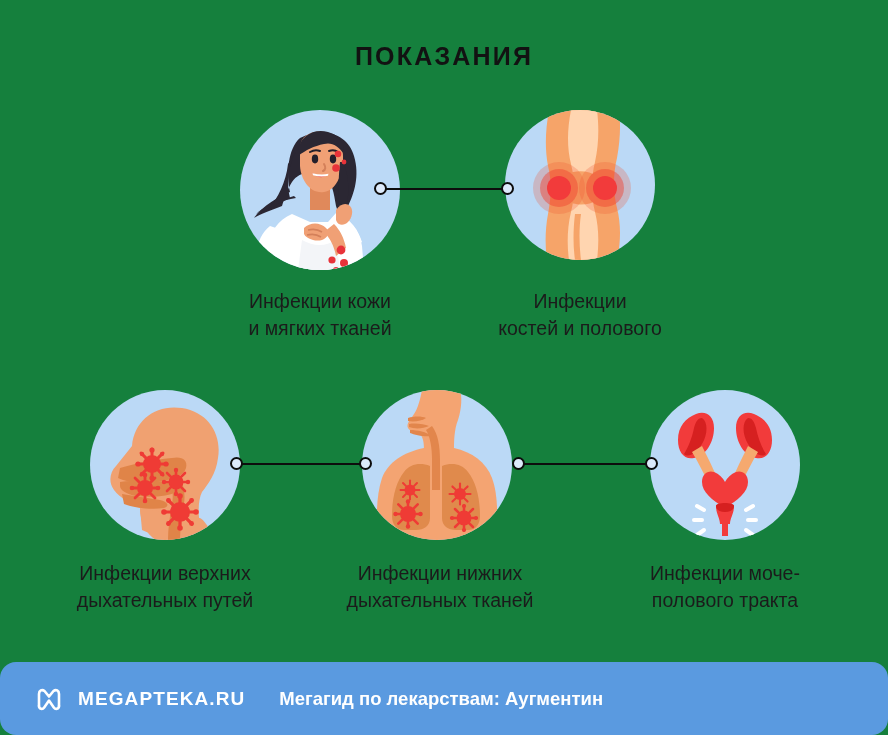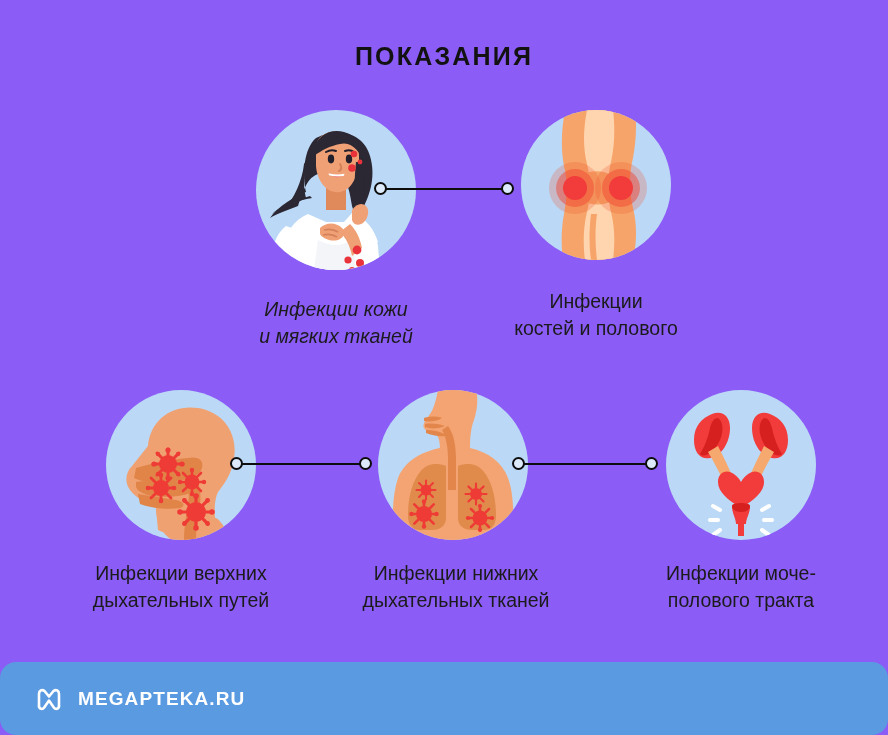--- a/index.html
+++ b/index.html
@@ -3,21 +3,21 @@
 <meta charset="utf-8">
 <style>
   html,body{margin:0;padding:0;}
   body{
     width:888px;height:735px;
     background:#dceafb;
     font-family:"Liberation Sans","DejaVu Sans",sans-serif;
     overflow:hidden;
     position:relative;
   }
-  #page{position:absolute;inset:0;background:#8b5cf6;padding-left:16px;}
+  #page{position:absolute;inset:0;background:#15803d;}
 
   
   .title{
     position:absolute;top:42px;left:0;width:888px;
     text-align:center;
     font-size:25px;font-weight:bold;color:#121212;
     letter-spacing:2.2px;
     white-space:nowrap;
   }
 
@@ -138,21 +138,21 @@
 
         <circle cx="22" cy="150" r="4" fill="#e8333a"></circle>
         <circle cx="30" cy="157" r="3" fill="#e8333a"></circle>
 
         <circle cx="101" cy="140" r="4.4" fill="#e8333a"></circle>
         <circle cx="92" cy="150" r="3.6" fill="#e8333a"></circle>
         <circle cx="104" cy="153" r="4" fill="#e8333a"></circle>
         <circle cx="96" cy="160" r="3" fill="#e8333a"></circle>
       </svg>
     </div>
-    <div class="caption" style="left:170px;top:296px;width:300px;font-style:italic;">Инфекции кожи
+    <div class="caption" style="left:170px;top:288px;width:300px;">Инфекции кожи
 и мягких тканей</div>
   </div>
 
   <div class="node">
     <div class="circle" style="left:505px;top:110px;width:150px;height:150px;">
       <svg width="150" height="150" viewBox="0 0 150 150">
 
         <path d="M44 0 C40 22 40 40 43 56 C47 72 46 88 43 104
                  C40 120 40 136 42 150 L112 150
                  C116 132 116 114 112 98 C108 82 108 64 112 48
@@ -446,15 +446,16 @@
   <div class="footer">
     <div class="logo">
       <svg width="30" height="30" viewBox="0 0 30 30">
         <path d="M5 22 L5 10 C5 6.5 8 5 10.5 7 L15 12.5 L19.5 7
                  C22 5 25 6.5 25 10 L25 22" fill="none" stroke="#ffffff" stroke-width="2.6" stroke-linecap="round" stroke-linejoin="round"></path>
         <path d="M5 22 C5 25 8.5 25.8 10.2 23.4 L15 16.5 L19.8 23.4
                  C21.5 25.8 25 25 25 22" fill="none" stroke="#ffffff" stroke-width="2.6" stroke-linecap="round" stroke-linejoin="round"></path>
       </svg>
     </div>
     <div class="brand">MEGAPTEKA.RU</div>
+    <div class="tagline">Мегагид по лекарствам: Аугментин</div>
   </div>
 
 </div>
 
 </body></html>

